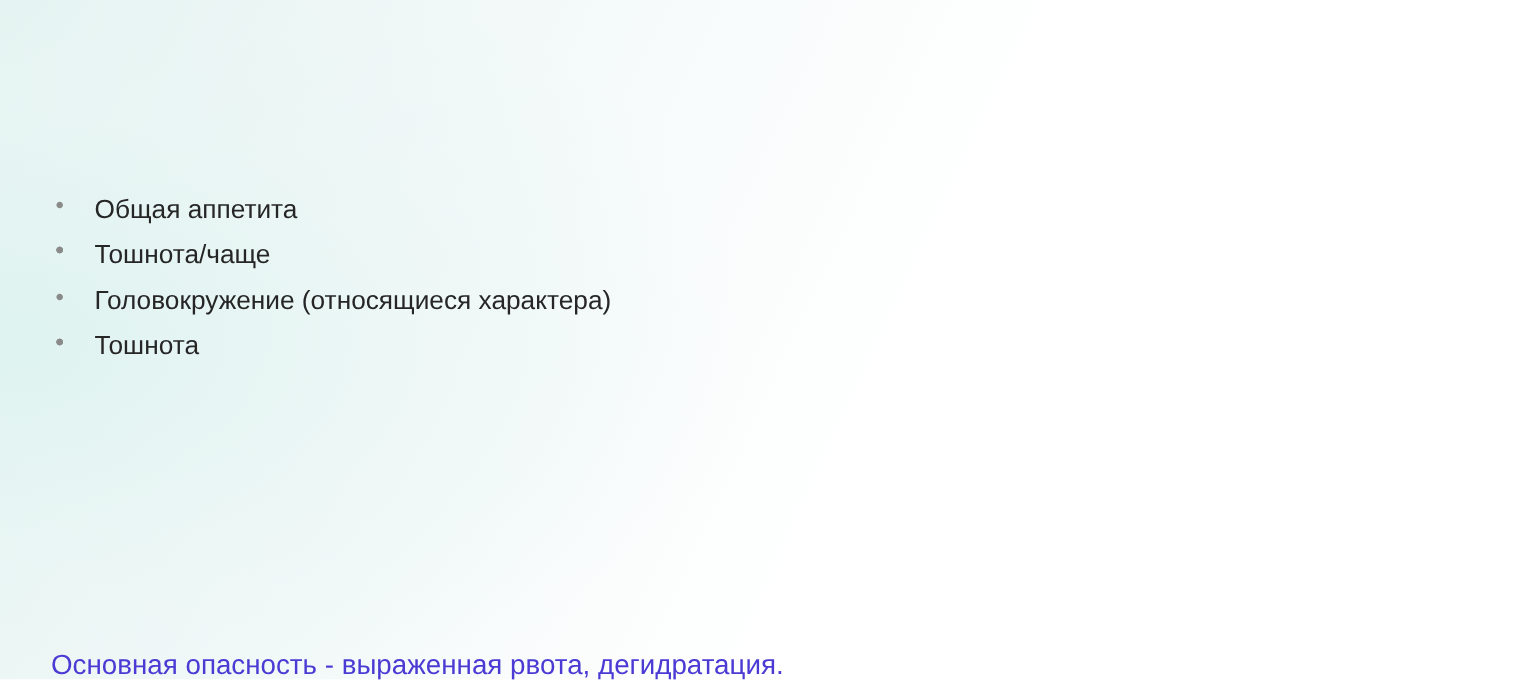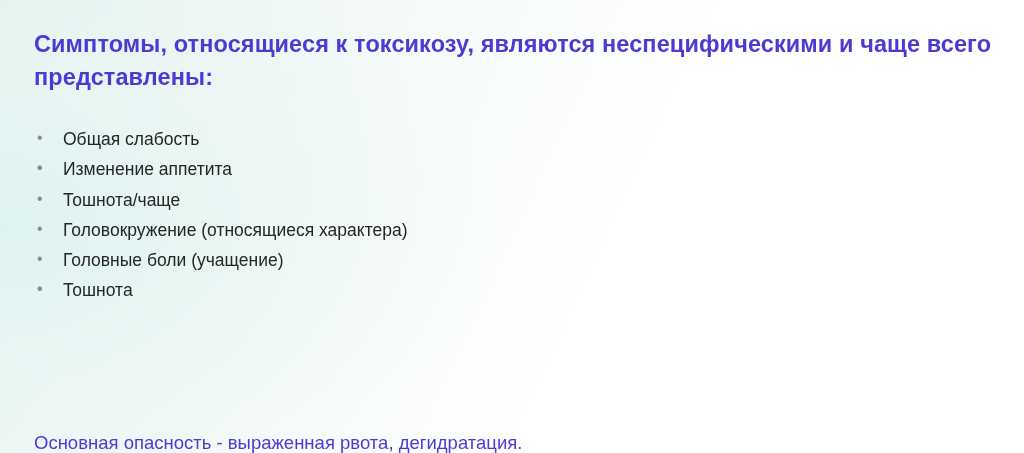--- a/index.html
+++ b/index.html
@@ -67,45 +67,42 @@
     font-size: 18.5px;
     line-height: 1.4;
     margin-top: 38px;
   }
 </style>
 </head>
 <body>
 
 <div class="slide">
 
-  <div class="title">Симптомы, относящиеся к токсикозу, являются неспецифическими и чаще всего представлены:</div>
 
   <ul class="bullets">
     <li>
       <span class="dot">•</span>
-      <span>Общая слабость</span>
+      <span>Общая аппетита</span>
     </li>
     <li>
       <span class="dot">•</span>
     </li>
     <li>
       <span class="dot">•</span>
-      <span>Изменение аппетита</span>
     </li>
     <li>
       <span class="dot">•</span>
       <span>Тошнота/чаще</span>
     </li>
     <li>
       <span class="dot">•</span>
       <span>Головокружение (относящиеся характера)</span>
     </li>
     <li>
       <span class="dot">•</span>
-      <span>Головные боли (учащение)</span>
     </li>
     <li>
       <span class="dot">•</span>
     </li>
     <li>
       <span class="dot">•</span>
       <span>Тошнота</span>
     </li>
   </ul>
 

